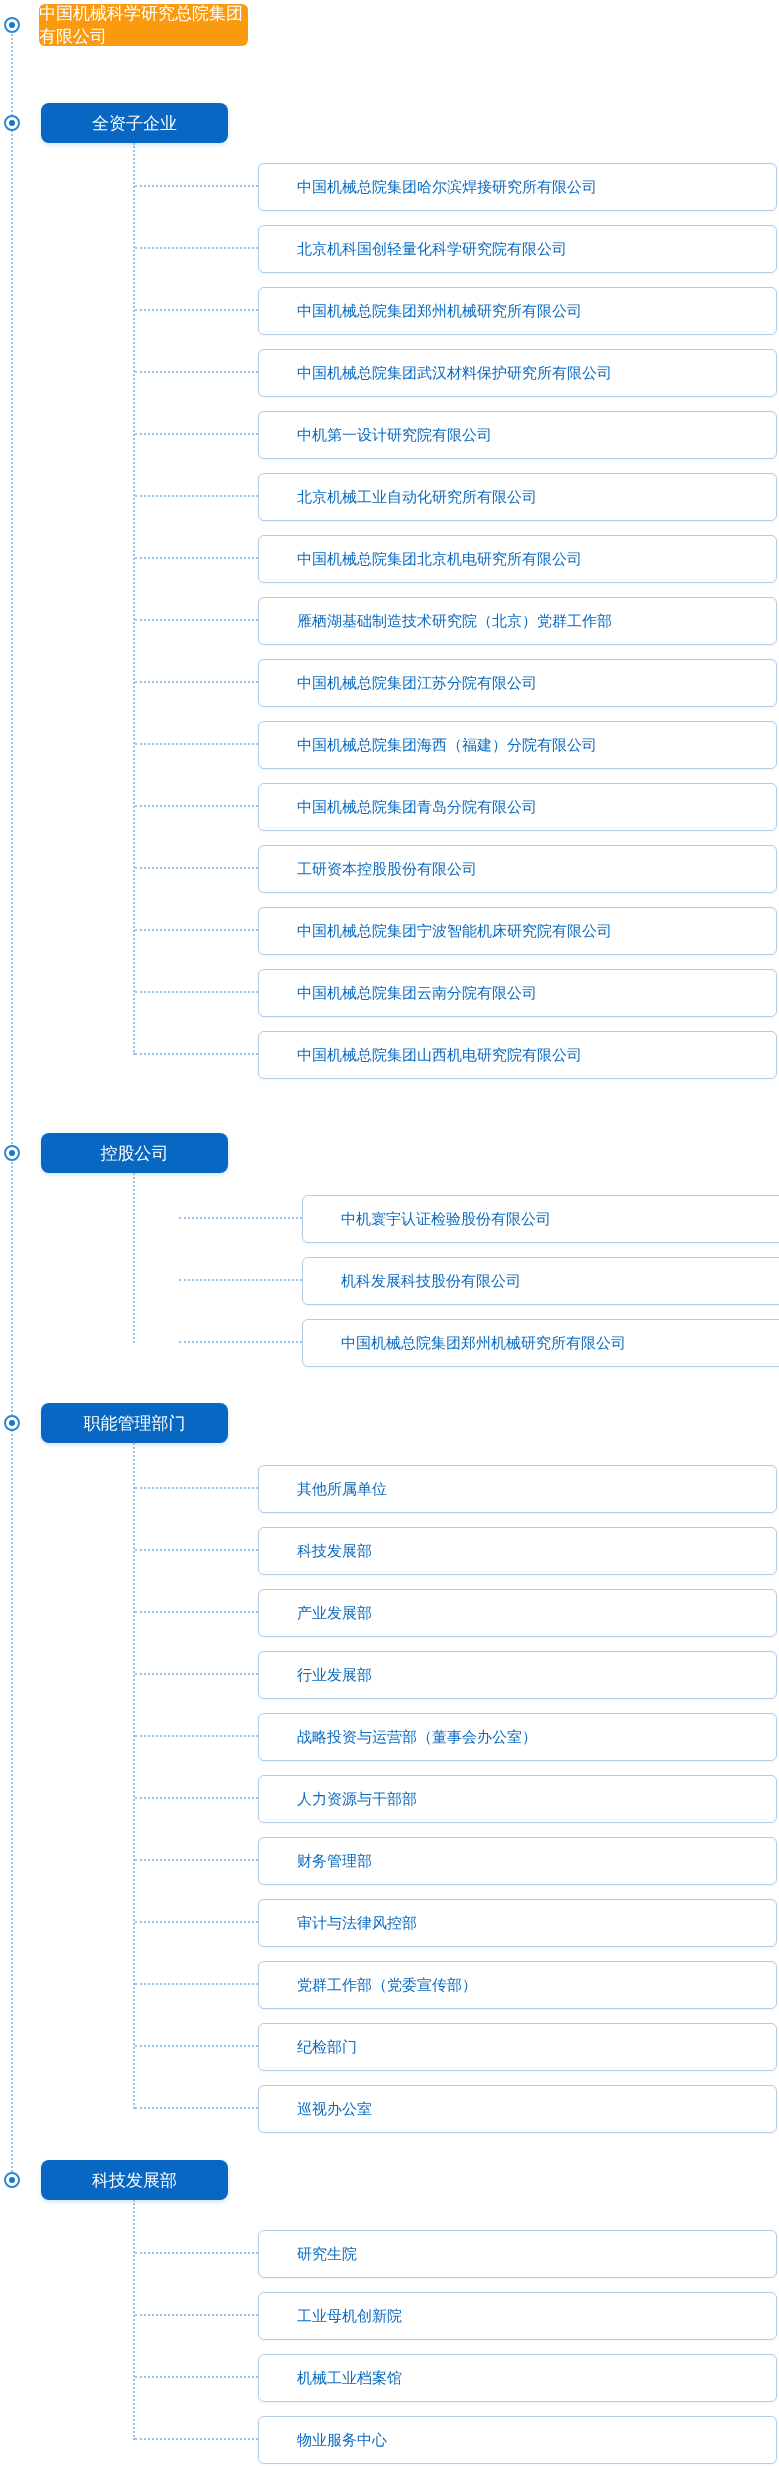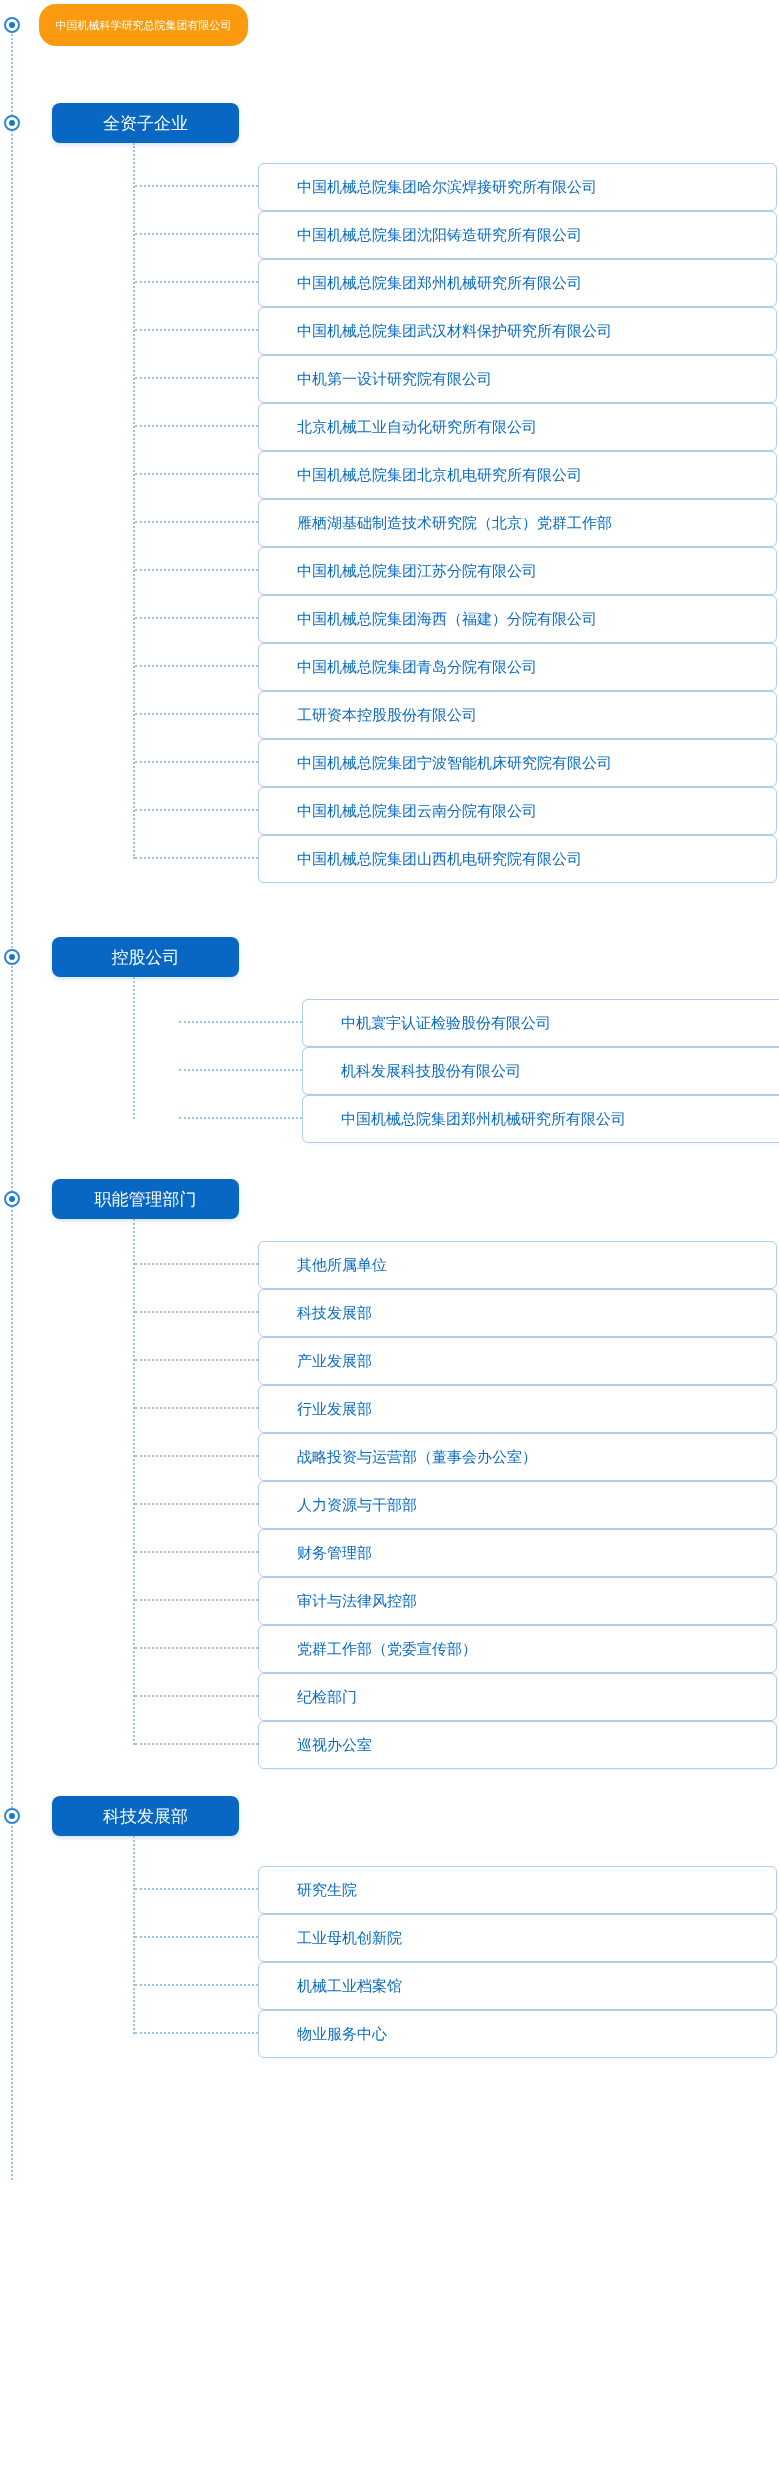--- a/index.html
+++ b/index.html
@@ -47,49 +47,50 @@
     width: 6px;
     height: 6px;
     border-radius: 50%;
     background: #1678cb;
   }
   .root-box {
     margin-left: 19px;
     width: 209px;
     height: 42px;
     background: #fb9a0e;
-    border-radius: 17px;
+    border-radius: 6px;
     display: flex;
     align-items: center;
     justify-content: center;
     color: #ffffff;
-    font-size: 11px;
+    font-size: 17px;
     letter-spacing: 0;
   }
   .header-box {
-    margin-left: 32px;
+    margin-left: 21px;
     width: 187px;
     height: 40px;
     background: #0767c2;
     border-radius: 8px;
     display: flex;
     align-items: center;
     justify-content: center;
     color: #ffffff;
     font-size: 17px;
     box-shadow: 0 2px 4px rgba(7,103,194,0.18);
   }
   #sections section:nth-child(1) { margin-top: 57px; }
   #sections section:nth-child(2) { margin-top: 54px; }
   #sections section:nth-child(3) { margin-top: 36px; }
   #sections section:nth-child(4) { margin-top: 27px; }
   .items {
     position: relative;
     display: flex;
     flex-direction: column;
+    gap: 14px;
   }
   #sections section:nth-child(1) .items { padding-top: 20px; }
   #sections section:nth-child(2) .items { padding-top: 22px; padding-left: 44px; }
   #sections section:nth-child(3) .items { padding-top: 22px; }
   #sections section:nth-child(4) .items { padding-top: 30px; }
   
   .vline {
     position: absolute;
     left: 133px;
     top: 0;
@@ -156,21 +157,21 @@
       <div class="vline"></div>
 
   <div class="item-row">
     <div class="item-box">
       <span class="item-label">中国机械总院集团哈尔滨焊接研究所有限公司</span>
     </div>
   </div>
 
   <div class="item-row">
     <div class="item-box">
-      <span class="item-label">中国机械总院集团沈阳铸造研究所有限公司</span>
+      <span class="item-label">北京机科国创轻量化科学研究院有限公司</span>
     </div>
   </div>
 
   <div class="item-row">
     <div class="item-box">
       <span class="item-label">中国机械总院集团郑州机械研究所有限公司</span>
     </div>
   </div>
 
   <div class="item-row">

